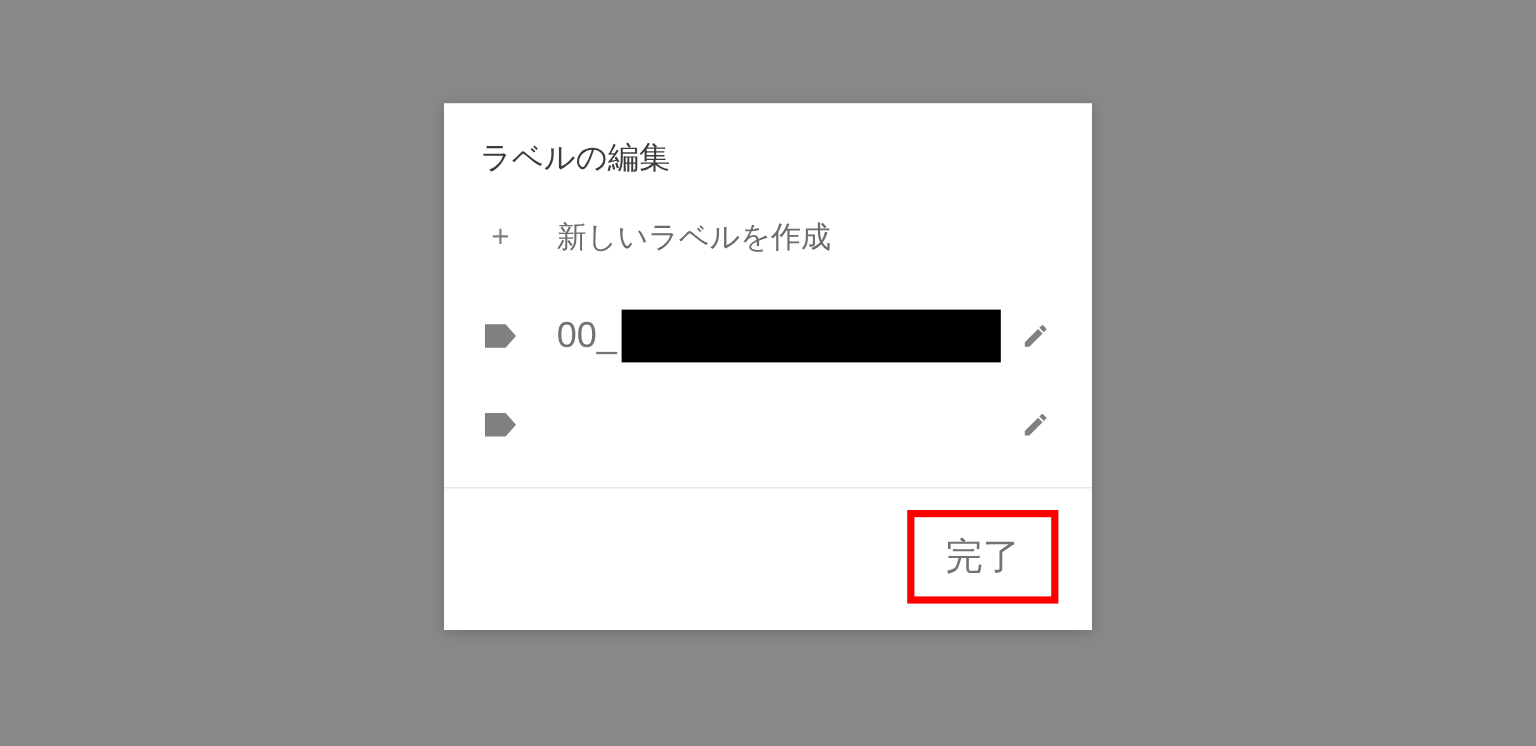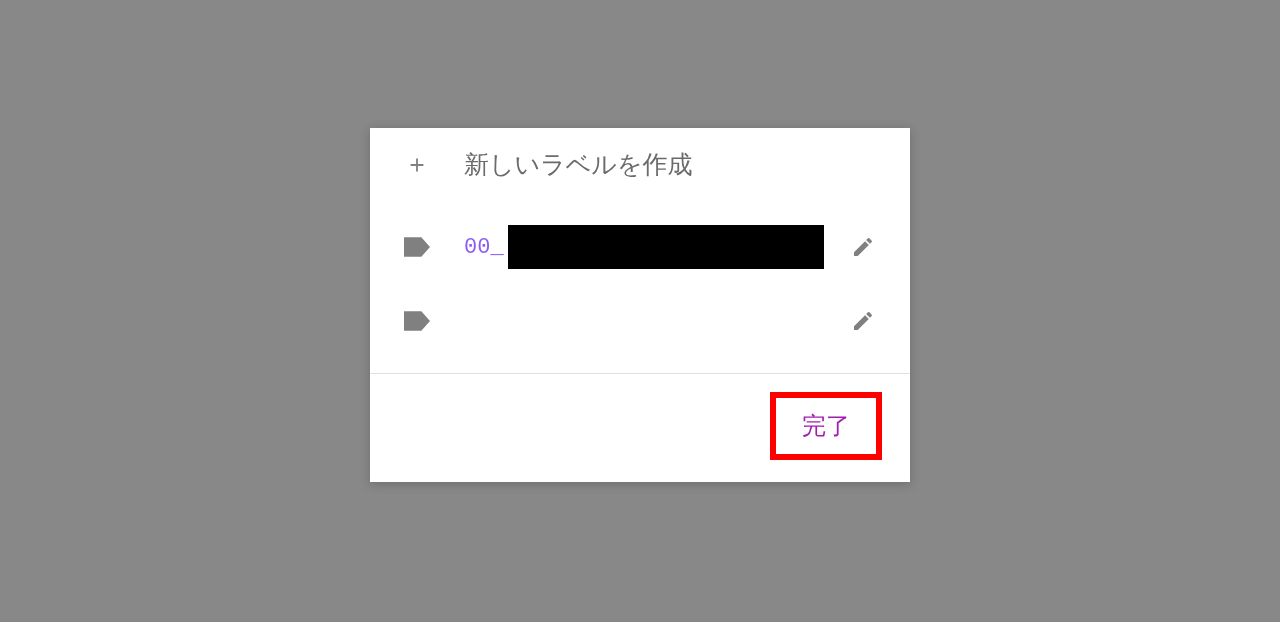--- a/index.html
+++ b/index.html
@@ -56,24 +56,23 @@
       padding: 20px 0;
     }
     .label-icon-wrap {
       width: 34px;
       display: flex;
       align-items: center;
       justify-content: center;
       margin-right: 30px;
     }
     .label-text {
-      font-size: 22px;
-      color: #8b5cf6;
+      font-size: 30px;
+      color: #737373;
       flex-shrink: 0;
-      font-family: Liberation Mono, monospace;
     }
     .redacted {
       background: #000000;
       height: 44px;
       width: 316px;
       margin-left: 4px;
     }
     .spacer {
       flex: 1;
     }
@@ -84,36 +83,39 @@
       justify-content: center;
       margin-left: 12px;
     }
     .dialog-footer {
       border-top: 1px solid #e0e0e0;
       padding: 18px 28px 22px 28px;
       display: flex;
       justify-content: flex-end;
     }
     .done-button {
-      font-size: 24px;
-      color: #a21caf;
+      font-size: 31px;
+      color: #737373;
       padding: 12px 26px;
       background: transparent;
       border: 6px solid #ff0000;
       cursor: pointer;
       font-family: inherit;
     }
     svg {
       display: block;
     }
   </style>
 </head>
 <body>
 
 <div class="dialog">
+  <div class="dialog-header">
+    <h1 class="dialog-title">ラベルの編集</h1>
+  </div>
   <div class="dialog-content">
     <div class="create-row">
       <span class="plus-icon-wrap">
         <svg width="22" height="22" viewBox="0 0 24 24" fill="#808080">
           <path d="M19 13h-6v6h-2v-6H5v-2h6V5h2v6h6v2z"></path>
         </svg>
       </span>
       <span class="create-label">新しいラベルを作成</span>
     </div>
 

